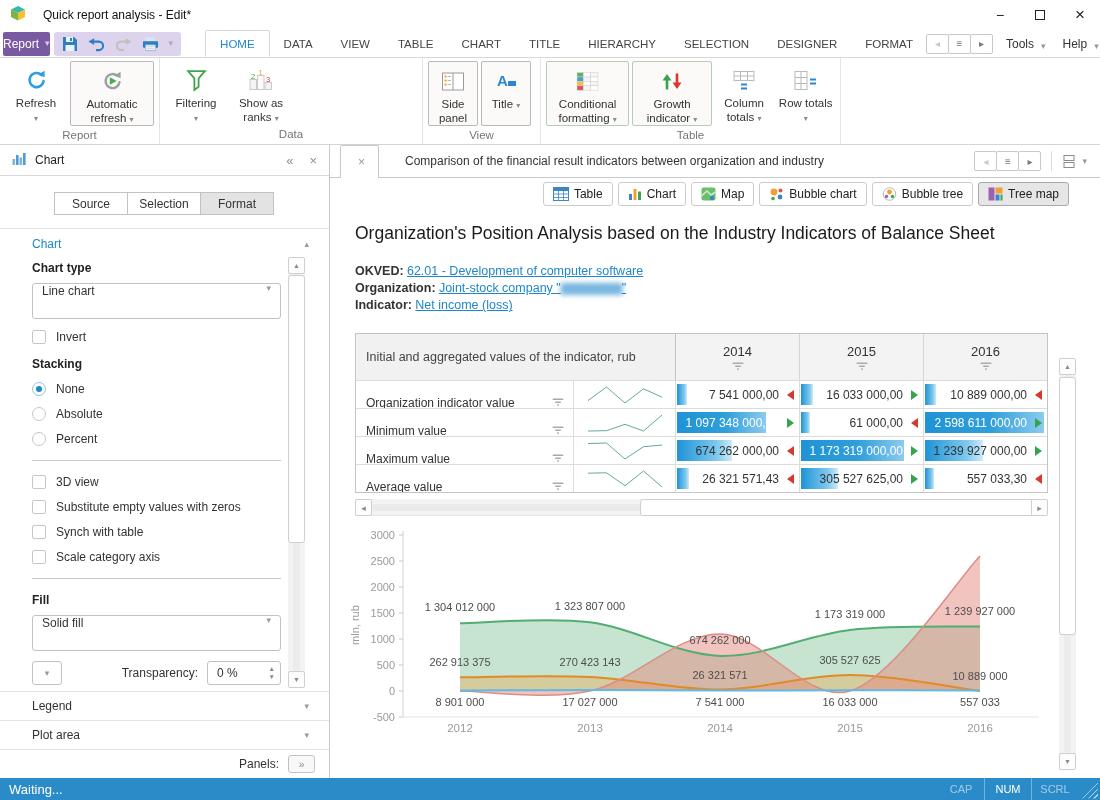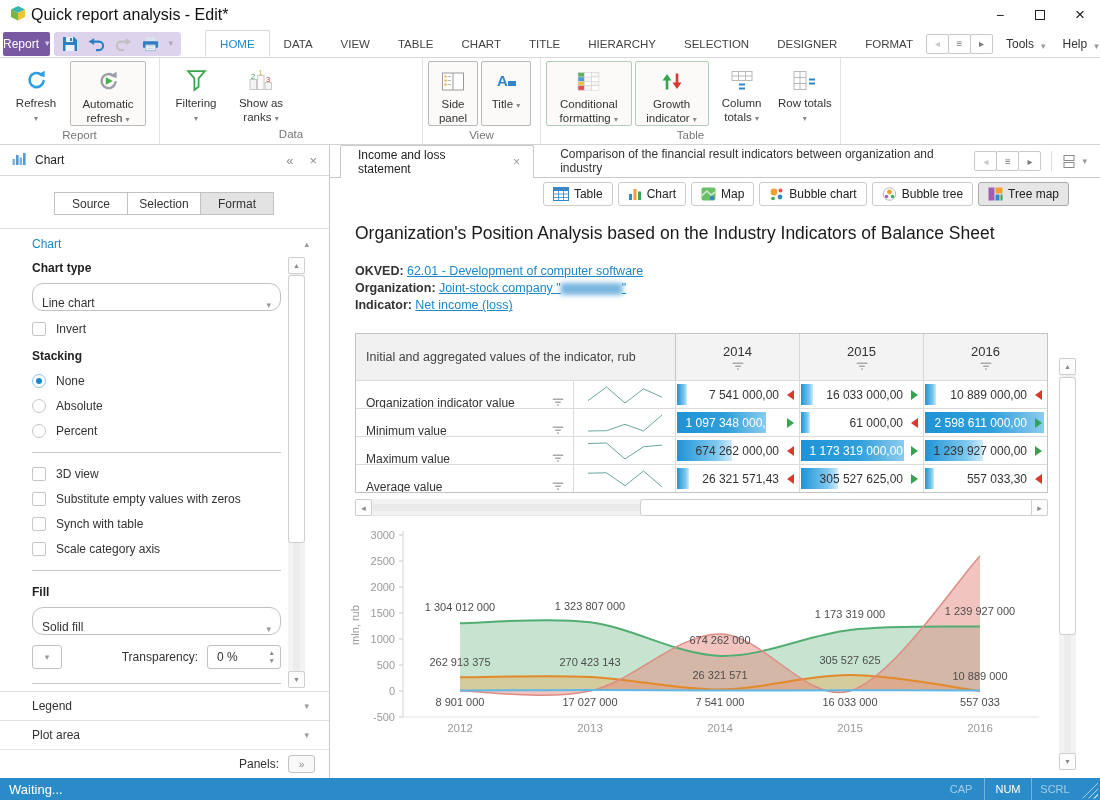--- a/index.html
+++ b/index.html
@@ -1,21 +1,21 @@
 <!DOCTYPE html>
 <html><head>
 <meta charset="utf-8">
 <style>
 *{margin:0;padding:0;box-sizing:border-box}
 html,body{width:1100px;height:800px}
 body{font-family:"Liberation Sans",sans-serif;font-size:12px;color:#333;background:#fff;position:relative;overflow:hidden}
 svg text{font-family:"Liberation Sans",sans-serif}
 
 .titlebar{position:absolute;top:0;left:0;right:0;height:30px;display:flex;align-items:center;padding-left:9px;background:#fff}
-.title-text{margin-left:4px;font-size:16px;color:#111}
+.title-text{margin-left:16px;font-size:12px;color:#111}
 .win-controls{margin-left:auto;display:flex;height:100%}
 .win-btn{width:40px;display:flex;align-items:center;justify-content:center;font-size:14px;color:#222;cursor:default}
 .max-box{width:10px;height:10px;border:1.2px solid #222}
 
 .tabrow{position:absolute;top:30px;left:0;right:0;height:28px;display:flex;align-items:center;border-bottom:1px solid #d8d8d8;background:#fff}
 .report-btn{width:64px;height:24px;margin-left:3px;background:#7a59a3;color:#fff;border-radius:2px;display:flex;align-items:center;justify-content:center;gap:6px;font-size:12px}
 .report-btn .caret{color:#d8cbe8}
 .qa-strip{height:24px;background:#ddd3ec;border-radius:3px;display:flex;align-items:center;padding:0 8px;gap:10px;margin-left:4px}
 .qa-ic{display:flex;align-items:center}
 .rtabs{display:flex;height:100%;margin-left:24px}
@@ -30,37 +30,37 @@
 
 .ribbon{position:absolute;top:58px;left:0;right:0;height:87px;background:#fff;border-bottom:1px solid #d4d4d4;display:flex}
 .rgroup{display:flex;flex-direction:column;border-right:1px solid #e3e3e3;padding:3px 5px 0}
 .rgroup-items{display:flex;flex:1;align-items:stretch;gap:3px}
 .rbtn{width:62px;display:flex;flex-direction:column;align-items:center;padding-top:4px;gap:2px}
 .rbtn .ric{height:30px;display:flex;align-items:center;justify-content:center}
 .rlbl-wrap{font-size:11.5px;color:#333;text-align:center;line-height:1.18}
 .rlbl-wrap .caret{font-size:8px;color:#8a8a8a}
 .rbtn.boxed{border:1px solid #b9b9b9;border-radius:2px;background:#fbfaf9}
 .rbtn.boxed-green{border-color:#b7ccb7}
-.rbtn.w74{width:76px}.rbtn.w84{width:88px}
+.rbtn.w74{width:84px}.rbtn.w84{width:88px}
 .rgroup-label{text-align:center;color:#767676;font-size:11.5px;padding:3px 0 4px}
 .rgroup-fill{flex:1}
 
 .lpanel{position:absolute;top:145px;left:0;width:330px;bottom:22px;border-right:1px solid #c9c9c9;background:#fff}
 .lp-head{height:31px;display:flex;align-items:center;padding:0 12px;border-bottom:1px solid #d8d8d8}
 .lp-title{margin-left:8px;font-size:12px;color:#222}
 .lp-head-ctrl{margin-left:auto;display:flex;gap:16px;color:#8f8f8f;font-size:13px;align-items:center}
 .lp-tabs{display:flex;justify-content:center;margin-top:16px}
 .lp-tab{width:74px;height:23px;border:1px solid #c2c2c2;margin-left:-1px;display:flex;align-items:center;justify-content:center;font-size:12px;color:#333;background:#fff}
 .lp-tab.active{background:#e3e3e3}
 .lp-sec{margin-top:13px;border-top:1px solid #e3e3e3;height:31px;display:flex;align-items:center;padding:0 20px 0 32px}
 .lp-sec-title{color:#1e87c9;font-size:12px}
 .lp-sec .caret{margin-left:auto}
 .lp-body{position:absolute;top:112px;bottom:88px;left:32px;right:48px;overflow:hidden}
 .bold-lbl{font-weight:bold;font-size:12px;color:#222;margin:13px 0 8px}
-.selectbox{height:28px;border:1px solid #c2c2c2;border-radius:11px;display:flex;align-items:flex-end;padding:0 9px;justify-content:space-between;color:#333;background:#fff}
+.selectbox{height:36px;border:1px solid #c2c2c2;border-radius:3px;display:flex;align-items:flex-start;padding:0 9px;justify-content:space-between;color:#333;background:#fff}
 .chk,.radio{display:flex;align-items:center;gap:10px;margin:11px 0;font-size:12px;color:#333}
 .chk .box{width:14px;height:14px;border:1px solid #c6c6c6;border-radius:2px;background:#fff;flex:none}
 .radio .dot{width:14px;height:14px;border:1px solid #c6c6c6;border-radius:50%;background:#fff;flex:none;position:relative}
 .radio.sel .dot{border-color:#8fc3e8}
 .radio.sel .dot::after{content:"";position:absolute;inset:3px;background:#1e87c9;border-radius:50%}
 .hr{border-top:1px solid #c9c9c9;margin:14px 0}
 .fill-row{display:flex;align-items:center;margin-top:10px}
 .mini-drop{width:30px;height:24px;border:1px solid #c2c2c2;border-radius:3px;display:flex;align-items:center;justify-content:center;background:#fff}
 .sp-label{margin-left:auto;margin-right:9px;color:#333}
 .spinbox{width:74px;height:24px;border:1px solid #c2c2c2;border-radius:3px;display:flex;align-items:center;padding-left:9px;position:relative;background:#fff}
@@ -486,21 +486,20 @@
         <div class="panels-btn">
           <span>»</span>
         </div>
       </div>
   </div>
 </div>
 
 <div class="docarea">
   <div class="doctabs">
     <div class="dtab active">
-      <span>Income and loss statement</span>
       <span class="x">×</span>
     </div>
     <div class="dtab inactive">
       <span>Comparison of the financial result indicators between organization and industry</span>
     </div>
     <div class="dt-right">
       <div class="btn3">
         <div class="nb dim">
             <span>◂</span>
           </div>

